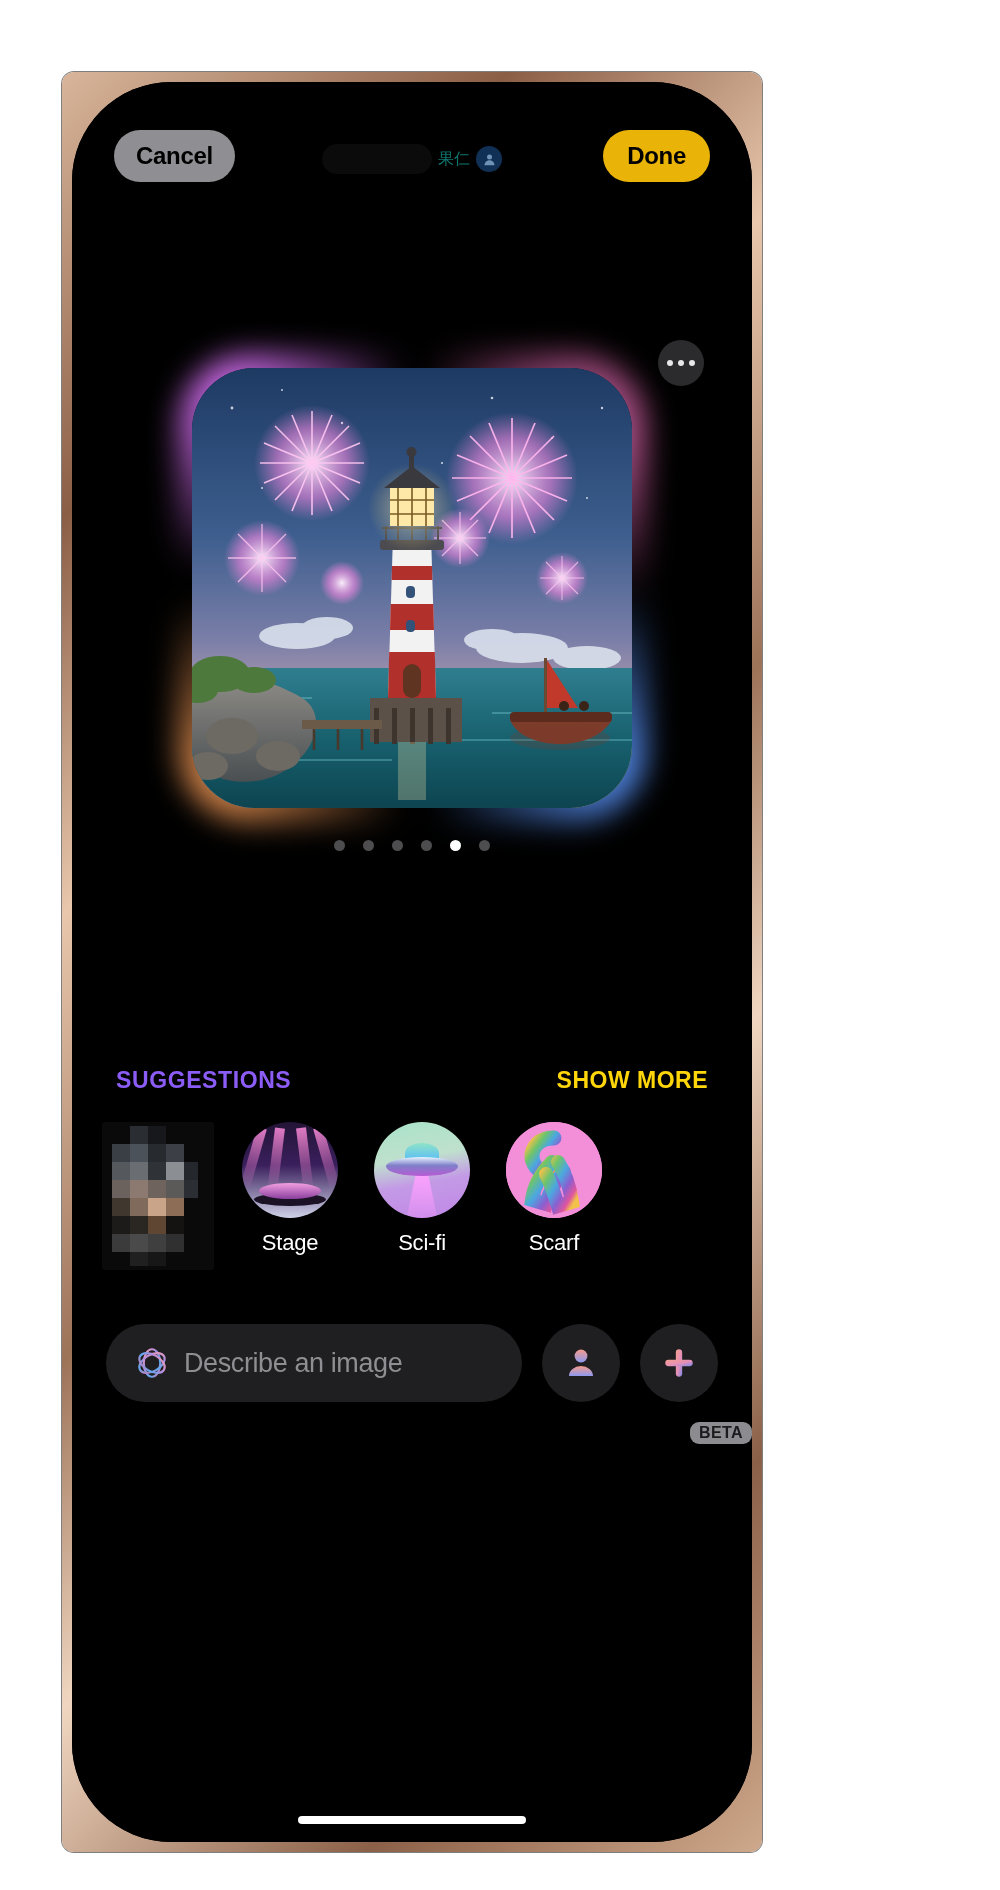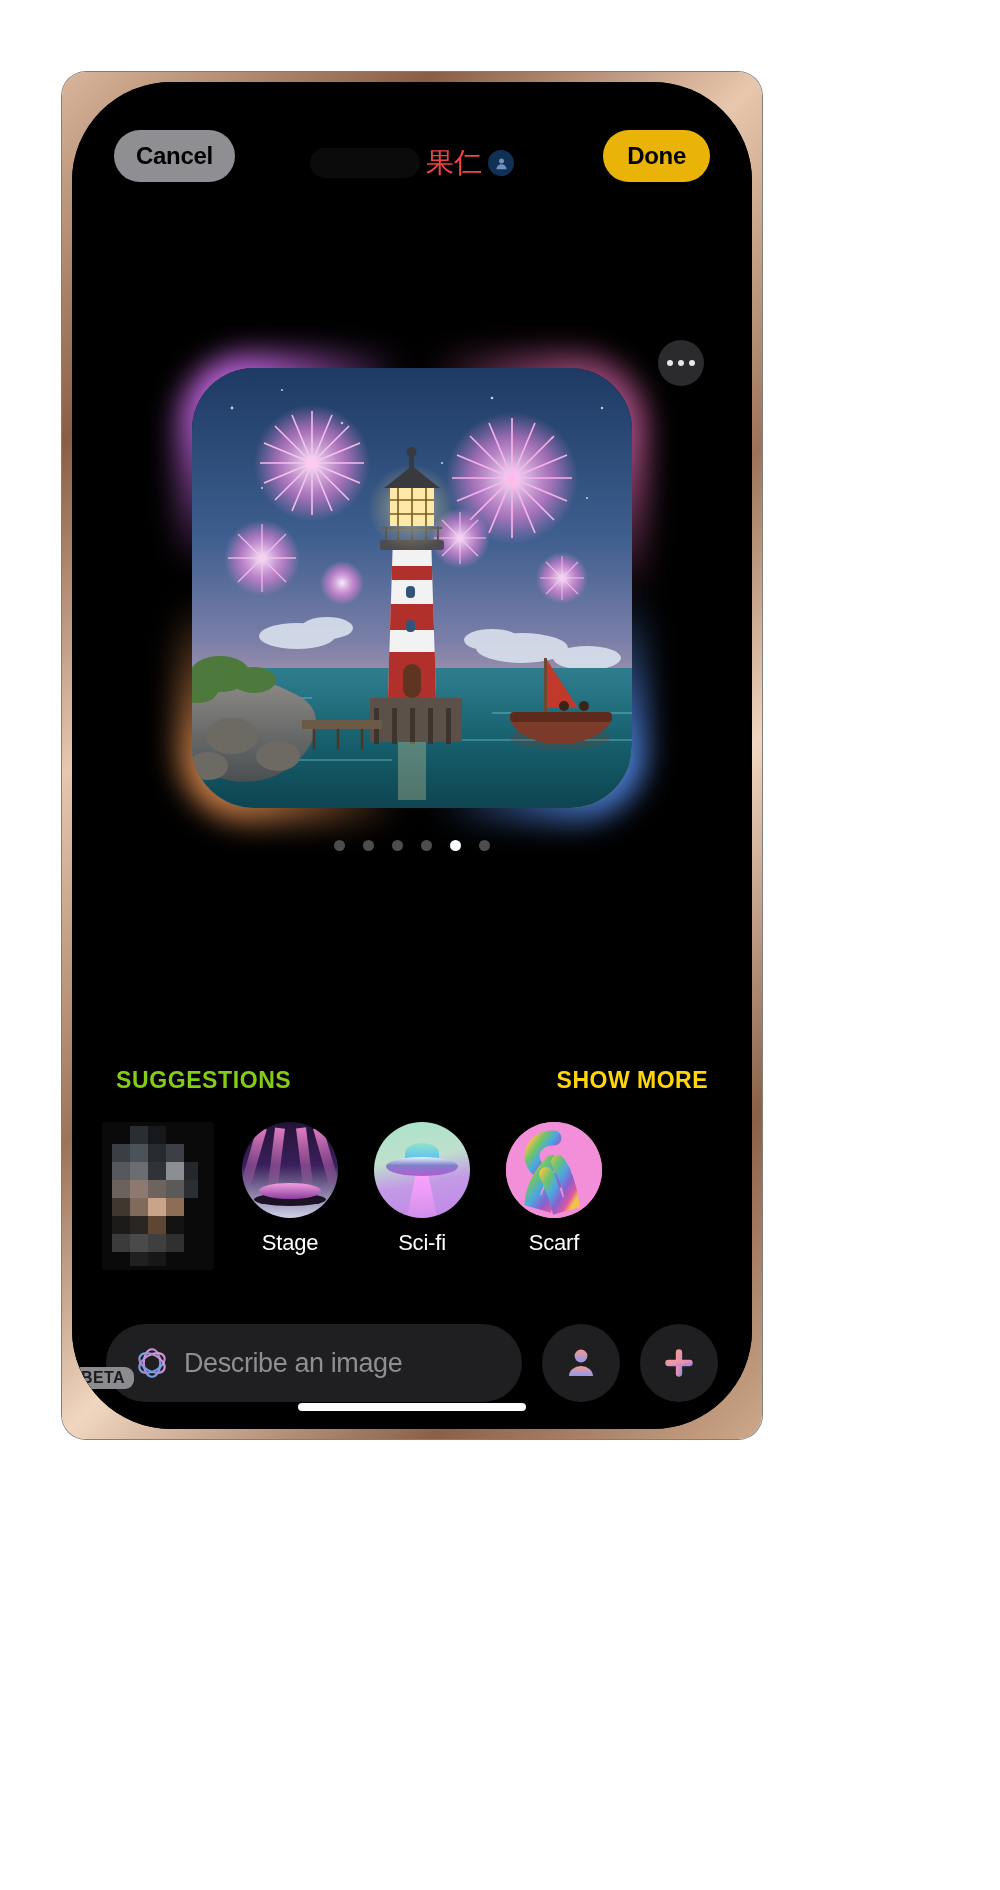--- a/index.html
+++ b/index.html
@@ -6,22 +6,22 @@
   html,body {
     width:1000px; height:1890px;
     background:#ffffff;
     font-family:"Liberation Sans", sans-serif;
     overflow:hidden;
   }
   #root { position:relative; width:1000px; height:1890px; background:#fff; }
 
   
   .phone-shell{
-    position:absolute; left:62px; top:72px; width:700px; height:1367px;
-    border-radius:24px;
+    position:absolute; left:62px; top:72px; width:700px; height:1780px;
+    border-radius:12px;
     background:linear-gradient(135deg,#d9b69b 0%,#8a5e45 18%,#e8c7ad 34%,#9d7358 52%,#f0d6c0 66%,#8b6048 84%,#cfa98c 100%);
     padding:10px;
     box-shadow:0 0 0 1px rgba(0,0,0,.5);
   }
   .phone-inner{
     position:relative; width:100%; height:100%;
     border-radius:99px; background:#000; overflow:hidden;
   }
   
   .btn-side{ position:absolute; background:linear-gradient(180deg,#caa084,#7d5440); border-radius:3px; }
@@ -56,21 +56,21 @@
     background:#eab308; color:#000; font-size:24px;
     height:52px; padding:0 24px; letter-spacing:-.3px;
     margin-left:auto;
   }
   
   .watermark{
     position:absolute; left:50%; top:62px; transform:translateX(-50%);
     display:flex; align-items:center; gap:6px; pointer-events:none;
   }
   .wm-plate{ width:110px; height:30px; border-radius:15px; background:#0b0b0b; }
-  .wm-text{ color:#ef4444; font-size:28px; font-family:Liberation Serif, serif; }
+  .wm-text{ color:#0f766e; font-size:16px; font-family:Liberation Serif, serif; }
   .wm-avatar{
     width:26px; height:26px; border-radius:50%;
     background:#113055; display:flex; align-items:center; justify-content:center;
   }
   .wm-avatar svg{ width:15px; height:15px; fill:#6f93b8; }
 
   
   .more-btn{
     position:absolute; right:48px; top:258px;
     width:46px; height:46px; border-radius:50%;
@@ -105,21 +105,21 @@
     top:758px; display:flex; gap:18px; align-items:center;
   }
   .dot{ width:11px;height:11px;border-radius:50%;background:#4d4d4f;cursor:pointer; }
   .dot.active{ background:#ffffff; }
 
   
   .sug-head{
     position:absolute; left:44px; right:44px; top:985px;
     display:flex; align-items:baseline; justify-content:space-between;
   }
-  .sug-title{ color:#84cc16; font-size:23px; font-weight:bold; letter-spacing:.6px;text-align:center; }
+  .sug-title{ color:#8b5cf6; font-size:23px; font-weight:bold; letter-spacing:.6px;text-align:center; }
   .show-more{ color:#ffd60a; font-size:23px; font-weight:bold; letter-spacing:.5px; cursor:pointer;text-align:center; }
 
   .sug-row{
     position:absolute; left:30px; right:10px; top:1040px;
     display:flex; align-items:flex-start; gap:20px;
   }
   .sug-item{ width:112px; display:flex; flex-direction:column; align-items:center; cursor:pointer; }
   .sug-thumb{ width:96px; height:96px; border-radius:50%; overflow:hidden; position:relative; }
   .sug-label{ margin-top:12px; color:#fff; font-size:22px; letter-spacing:-.2px; }
 
@@ -165,22 +165,22 @@
   .describe-ph{ color:#8e8e93; font-size:27px; letter-spacing:-.4px; }
   .round-btn{
     width:78px;height:78px;border-radius:50%;background:#1f1f21;
     display:flex;align-items:center;justify-content:center;cursor:pointer;border:none;flex:none;
   }
   .person-ic{ width:36px;height:36px; }
   .plus-ic{ width:38px;height:38px; }
 
   
   .disclaimer{
-    position:absolute; left:0; right:0; top:1285px;
-    display:flex; align-items:center; justify-content:space-between; gap:9px;
+    position:absolute; left:0; right:0; top:1340px;
+    display:flex; align-items:center; justify-content:flex-end; gap:9px;
   }
   .beta-tag{
     background:#8b8b90; color:#1b1b1d; font-size:16px; font-weight:bold;
     border-radius:9px; padding:2px 9px; letter-spacing:.4px;
   }
   .disc-text{ color:#8e8e93; font-size:22px; letter-spacing:-.2px; }
 
   .home-ind{
     position:absolute; left:50%; transform:translateX(-50%);
     bottom:18px; width:228px; height:8px; border-radius:4px; background:#fff;

